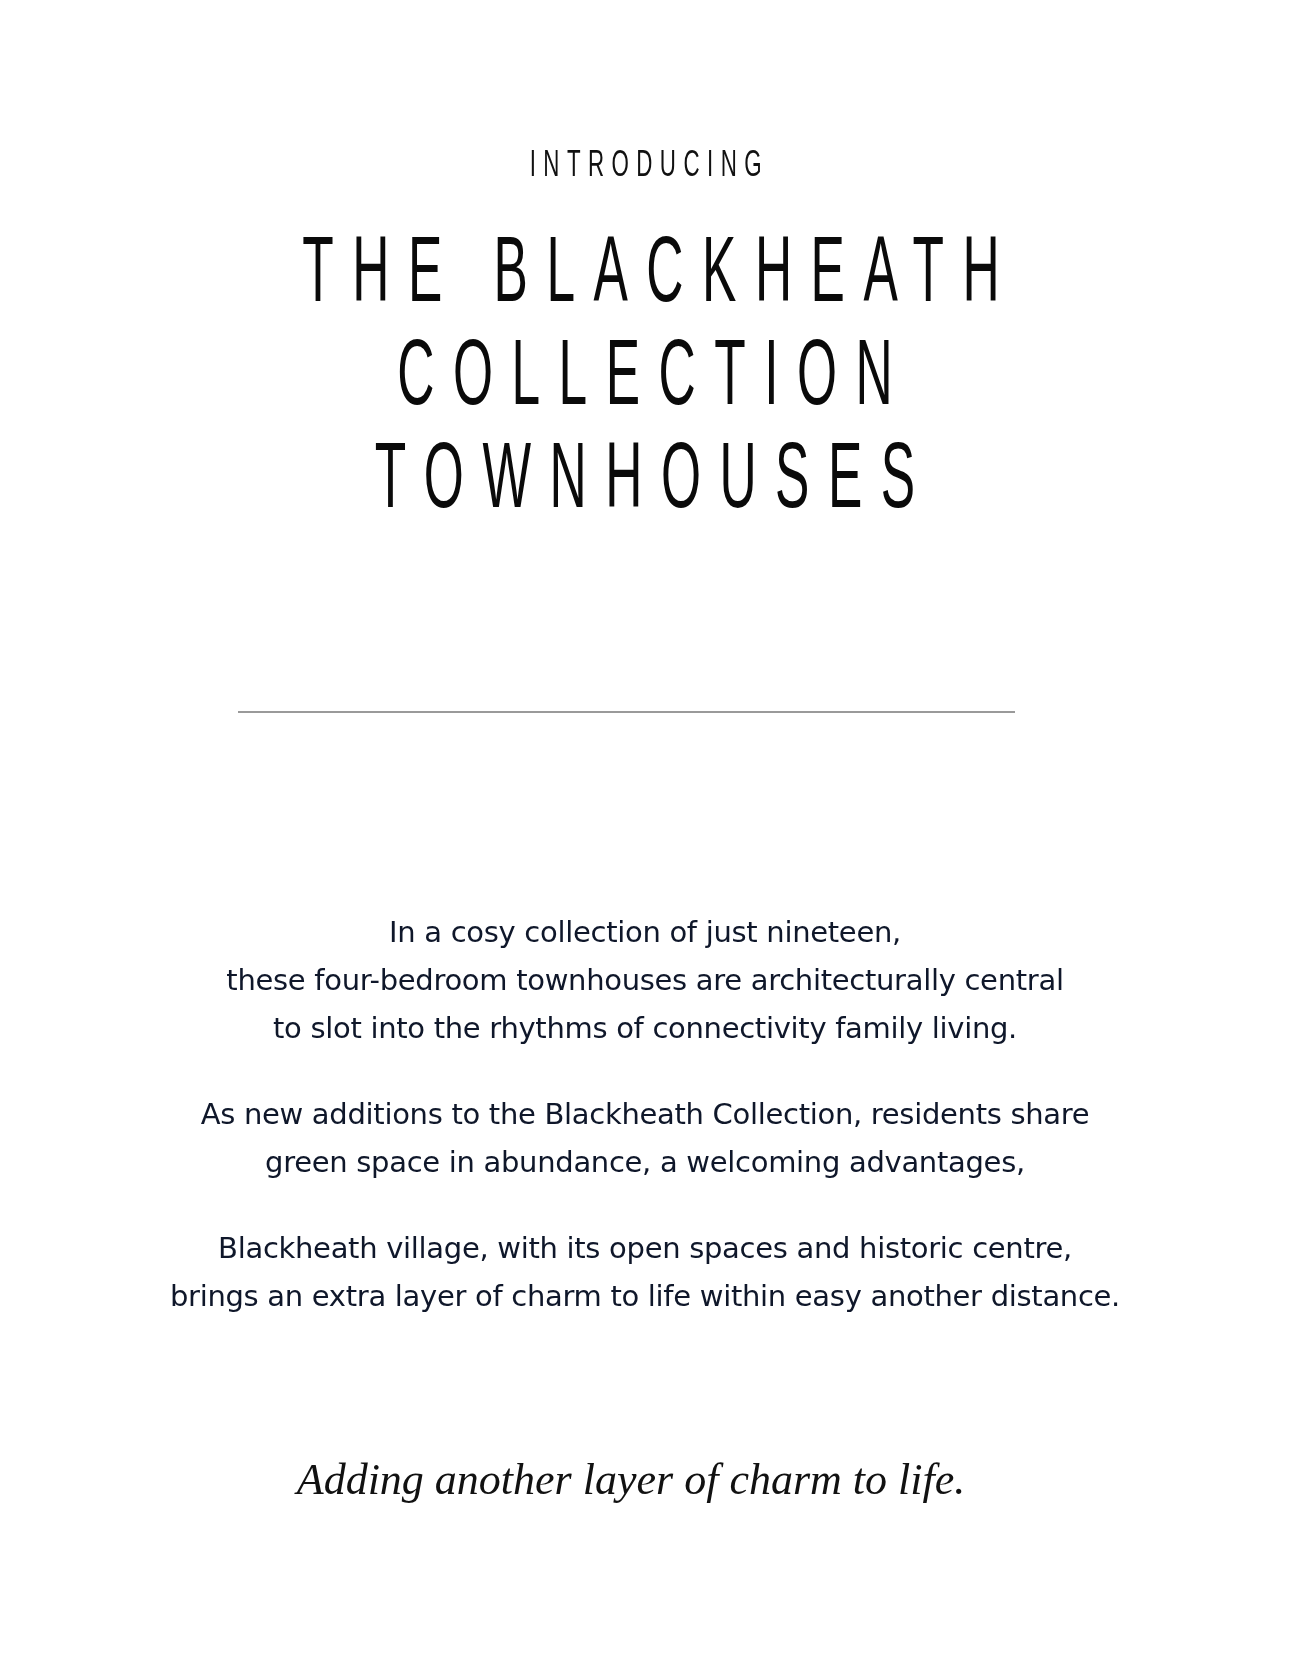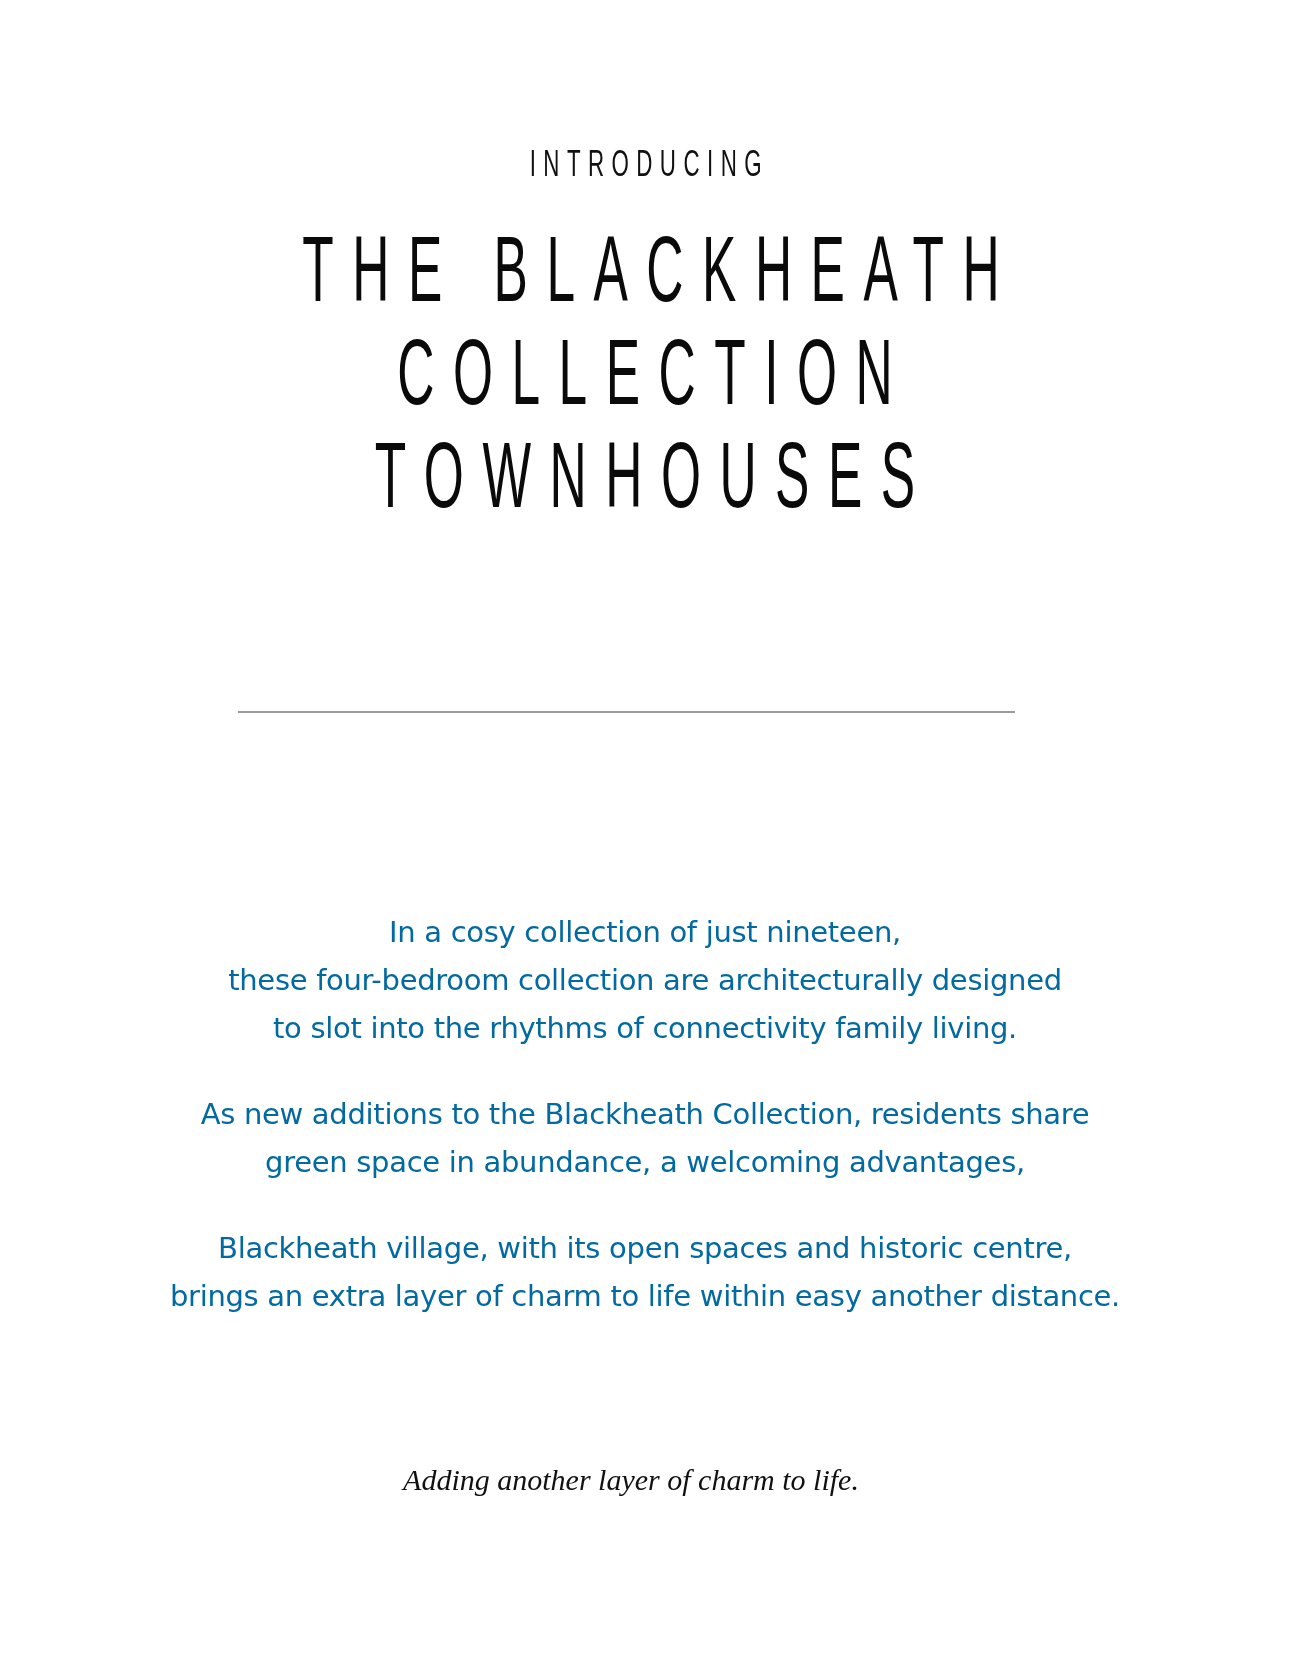--- a/index.html
+++ b/index.html
@@ -61,38 +61,38 @@
     background: #9a9a9a;
   }
   .body-copy {
     position: absolute;
     left: 0; right: 0;
     top: 908px;
     text-align: center;
     font-family: "DejaVu Sans", sans-serif;
     font-size: 29px;
     line-height: 48px;
-    color: #0369a1;
+    color: #0f172a;
     letter-spacing: -0.3px;
   }
   .body-copy p {
     margin: 0 0 38px 0;
   }
   .body-copy .ln {
     display: block;
     white-space: nowrap;
   }
   .tagline {
     position: absolute;
     left: 0; right: 0;
     top: 1455px;
     text-align: center;
     font-family: "Liberation Serif", serif;
     font-style: italic;
-    font-size: 30px;
+    font-size: 44px;
     line-height: 50px;
     color: #111;
     padding-right: 28px;
   }
 </style>
 </head>
 <body>
 
 <div class="page">
 
@@ -102,21 +102,21 @@
     <span class="line">THE BLACKHEATH</span>
     <span class="line">COLLECTION</span>
     <span class="line">TOWNHOUSES</span>
   </h1>
 
   <div class="divider" style="background: rgb(154, 154, 154);"></div>
 
   <div class="body-copy">
     <p>
       <span class="ln">In a cosy collection of just nineteen,</span>
-      <span class="ln">these four-bedroom collection are architecturally designed</span>
+      <span class="ln">these four-bedroom townhouses are architecturally central</span>
       <span class="ln">to slot into the rhythms of connectivity family living.</span>
     </p>
     <p>
       <span class="ln">As new additions to the Blackheath Collection, residents share</span>
       <span class="ln">green space in abundance, a welcoming advantages,</span>
     </p>
     <p>
       <span class="ln">Blackheath village, with its open spaces and historic centre,</span>
       <span class="ln">brings an extra layer of charm to life within easy another distance.</span>
     </p>

